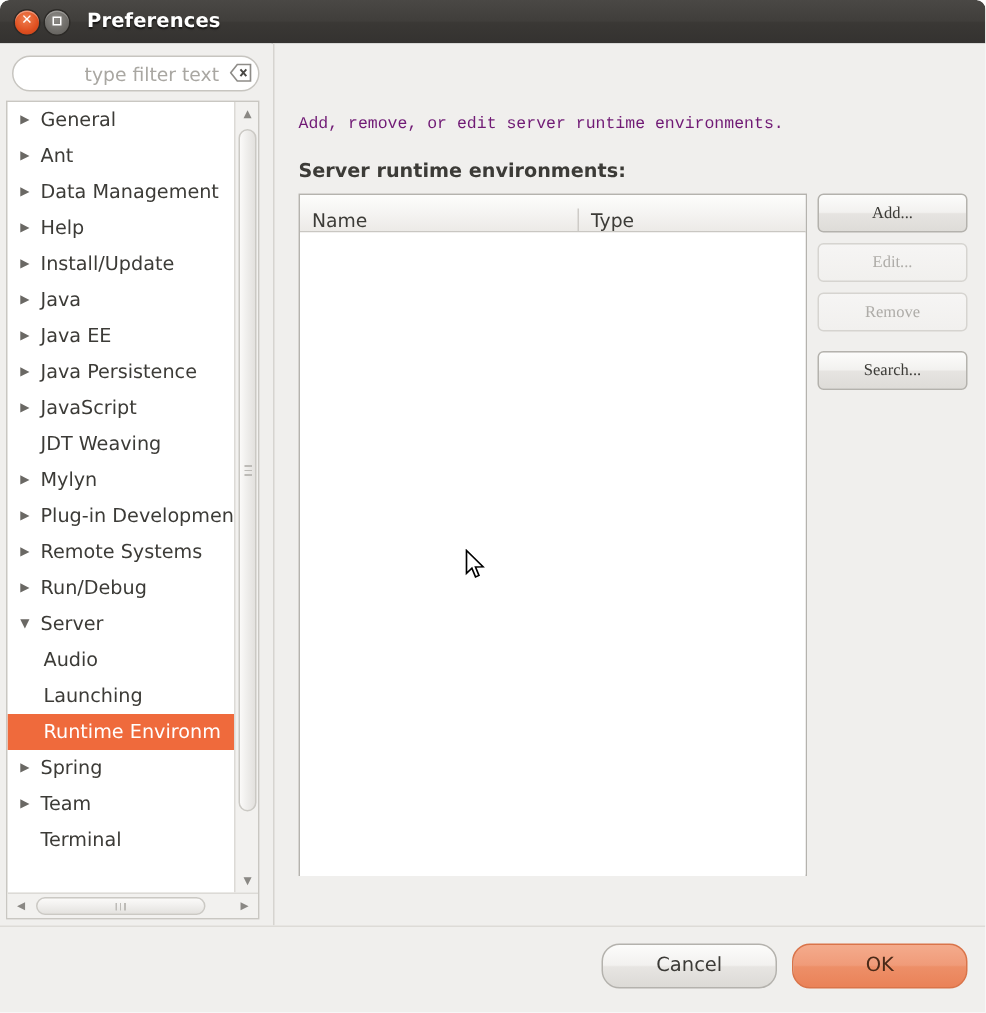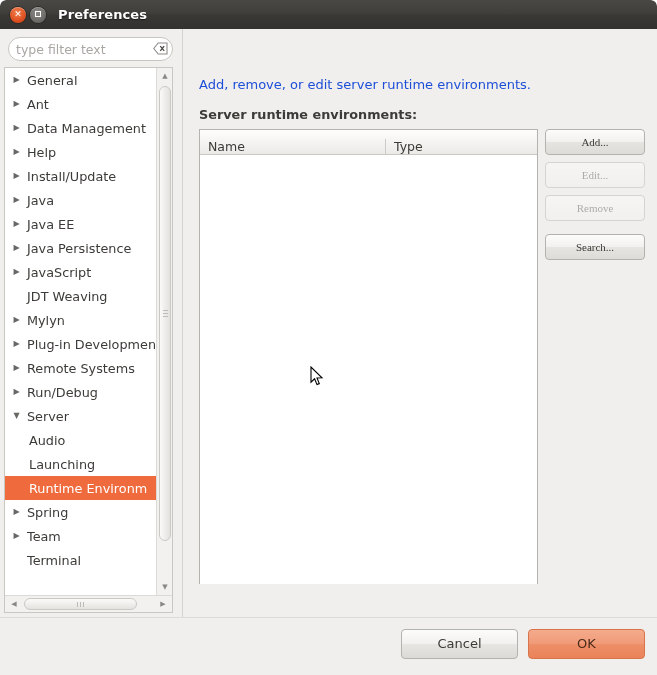--- a/index.html
+++ b/index.html
@@ -106,20 +106,21 @@
     width: 100%; height: 100%;
     box-sizing: border-box;
     border: 1px solid #c7c5c0;
     border-radius: 12px;
     background: #ffffff;
     padding: 0 26px 0 7px;
     font-family: "DejaVu Sans", "Liberation Sans", sans-serif;
     font-size: 12.5px;
     color: #be185d;
     outline: none;
+    text-align: right;
   }
   .filter-input::placeholder { color: #a9a7a2; }
   .clear-icon {
     position: absolute;
     right: 5px; top: 5px;
     width: 15px; height: 13px;
     cursor: pointer;
   }
 
   .tree-frame {
@@ -281,22 +282,23 @@
   .tool-btn.disabled { cursor: default; }
   .caret {
     width: 9px; height: 9px;
     display: inline-block;
     margin-left: 2px;
   }
 
   .desc-line {
     position: absolute;
     left: 16px; top: 48px;
-    font-size: 13px;
-    color: #1d4ed8;
+    font-size: 11px;
+    color: #701a75;
+    font-family: Liberation Mono, monospace;
   }
   .list-label {
     position: absolute;
     left: 16px; top: 78px;
     font-size: 12.8px;
     color: #3c3b37;
     font-weight: bold;
   }
 
   
@@ -366,21 +368,21 @@
     width: 657px; height: 58px;
     background: #f0efed;
     border-top: 1px solid #dddbd7;
     box-sizing: border-box;
   }
   .btn-big {
     position: absolute;
     top: 11px;
     width: 117px; height: 30px;
     box-sizing: border-box;
-    border-radius: 4px;
+    border-radius: 12px;
     font-family: "DejaVu Sans", "Liberation Sans", sans-serif;
     font-size: 13px;
     text-align: center;
     line-height: 28px;
     cursor: pointer;
   }
   .btn-cancel {
     right: 139px;
     border: 1px solid #b4b2ad;
     background: linear-gradient(to bottom, #fcfcfb 0%, #f2f1ef 48%, #e7e5e2 52%, #dcdad6 100%);

